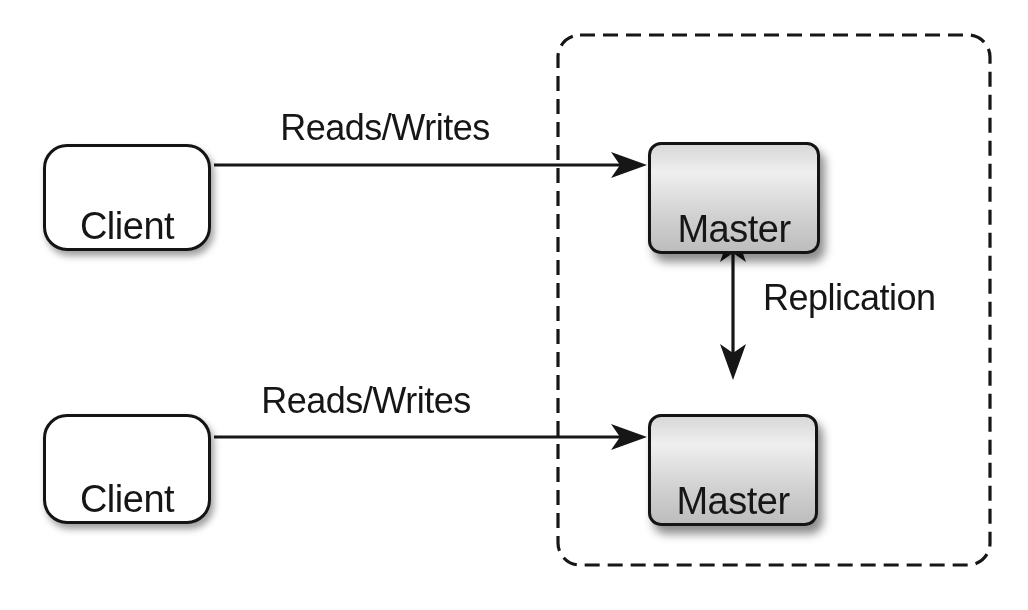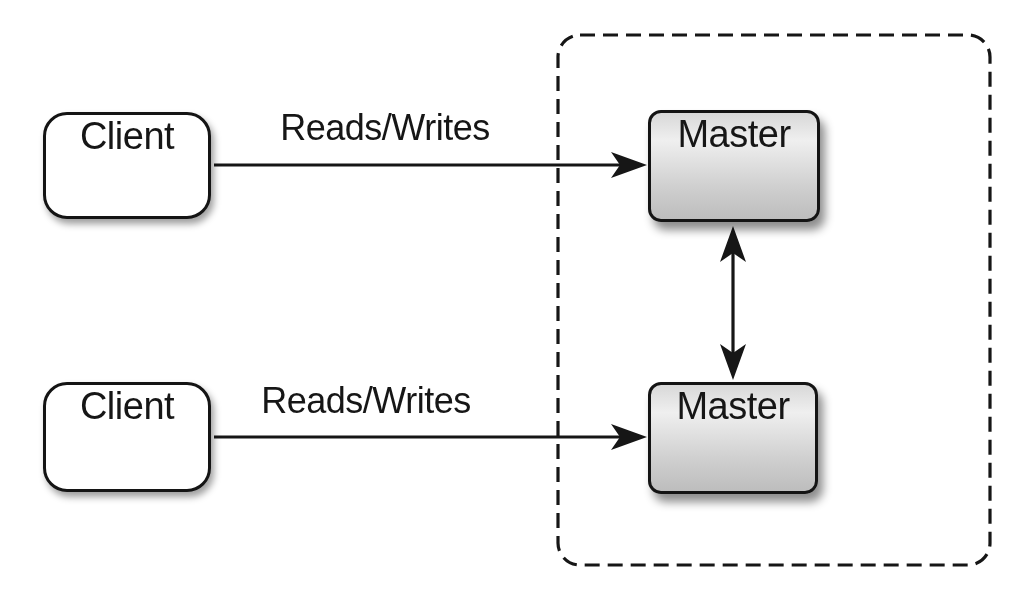--- a/index.html
+++ b/index.html
@@ -18,27 +18,28 @@
   }
   #arrow-layer {
     position: absolute;
     left: 0; top: 0;
     width: 1028px;
     height: 610px;
   }
   .node {
     position: absolute;
     display: flex;
-    align-items: flex-start;
+    align-items: flex-end;
     justify-content: center;
     font-size: 38px;
     letter-spacing: -0.5px;
     color: var(--ink, #161616);
     border: 3.5px solid var(--node_border, #141414);
     box-sizing: border-box;
+    margin-top: 32px;
   }
   .client {
     background: var(--client_fill, #ffffff);
     border-radius: 24px;
     box-shadow: 3px 5px 7px rgba(0,0,0,0.38);
   }
   .master {
     background: linear-gradient(180deg,
       var(--master_fill_top, #d8d8d8) 0%,
       var(--master_fill_mid, #efefef) 26%,
@@ -103,14 +104,15 @@
   </div>
 
   <div id="master-bottom" class="node master">
     <span>Master</span>
   </div>
 
   <div id="label-rw-top" class="edge-label">Reads/Writes</div>
 
   <div id="label-rw-bottom" class="edge-label">Reads/Writes</div>
 
+  <div id="label-replication" class="edge-label">Replication</div>
 
 </div>
 
 </body></html>

